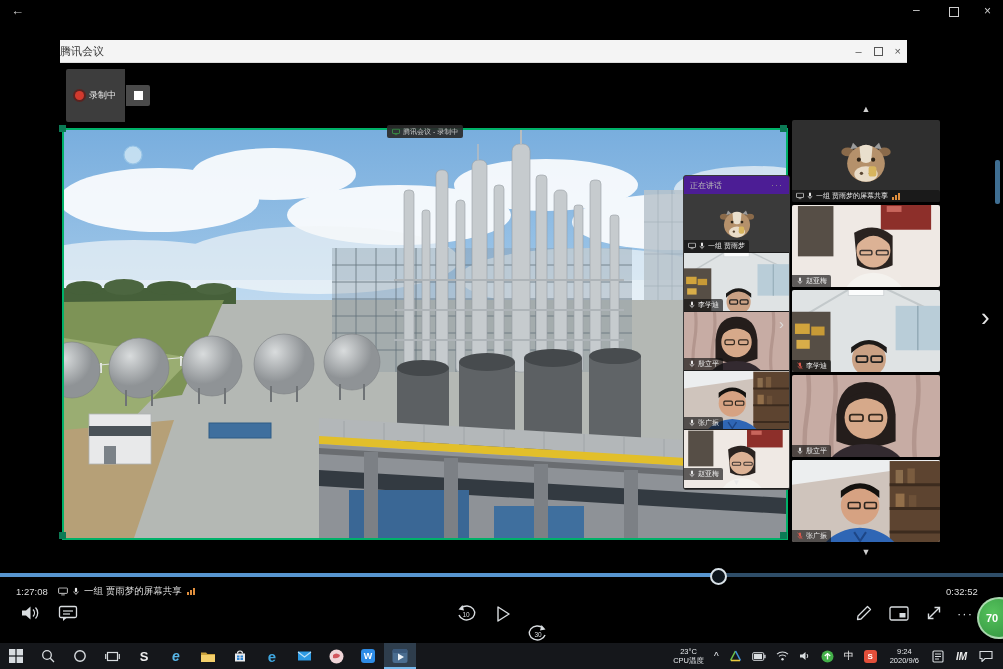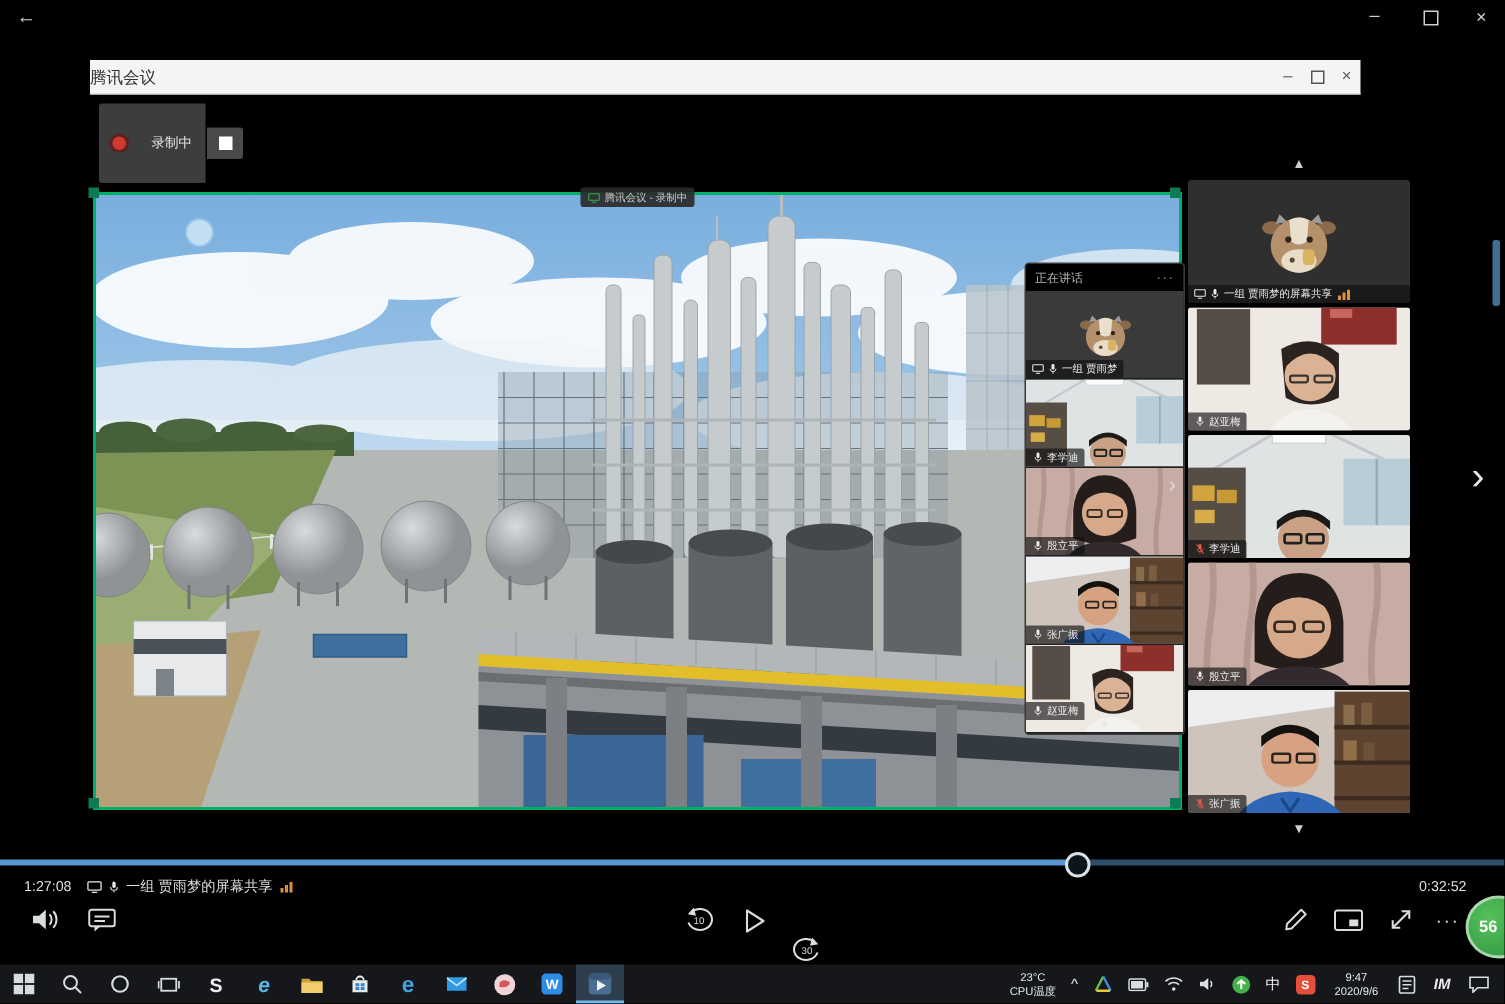--- a/index.html
+++ b/index.html
@@ -11,34 +11,34 @@
   
   .winbtn{color:#cfcfcf;font-size:12px;line-height:14px;cursor:default}
   .maxbox{width:8px;height:8px;border:1px solid #cfcfcf}
   
   .titlebar{left:60px;top:40px;width:847px;height:22px;background:#f4f4f4;border-bottom:1px solid #dcdcdc;
             display:flex;align-items:center;justify-content:flex-start;font-size:11px;color:#333}
   .tb-controls{position:absolute;right:6px;top:0;height:22px;display:flex;align-items:center;gap:12px;color:#555;font-size:11px}
   .tb-maxbox{width:7px;height:7px;border:1px solid #555}
   
   .recpill{left:66px;top:85px;height:21px;display:flex;align-items:center}
-  .recmain{display:flex;align-items:center;gap:17px;background:#3d3d3d;height:21px;padding:16px 9px;border-radius:2px 0 0 2px}
+  .recmain{display:flex;align-items:center;gap:5px;background:#3d3d3d;height:21px;padding:16px 9px;border-radius:2px 0 0 2px}
   .recdot{width:9px;height:9px;border-radius:50%;background:#d23a2e;box-shadow:0 0 0 2px #5a2320}
   .reclabel{color:#e8e8e8;font-size:9px}
   .recstop{width:24px;height:21px;background:#4a4a4a;margin-left:1px;border-radius:0 2px 2px 0;display:flex;align-items:center;justify-content:center}
   .recstop .sq{width:9px;height:9px;background:#fff}
   
   .screen{left:62px;top:128px;width:722px;height:408px;border:2px solid #00b169;background:#9fb4c4}
   .handle{width:7px;height:7px;background:#0c7a55;z-index:5}
   .chip{left:387px;top:125px;height:13px;background:rgba(42,42,42,.92);border-radius:2px;display:flex;align-items:center;
         gap:3px;padding:0 5px;z-index:6}
   .chip span{color:#c9c9c9;font-size:7px;white-space:nowrap}
   
   .panel{left:683px;top:175px;width:105px;background:#262626;border:1px solid #3a3a3a;border-radius:3px;overflow:hidden;z-index:7}
-  .panel-h{height:18px;display:flex;align-items:center;justify-content:space-between;padding:0 6px;background:#000000}
+  .panel-h{height:18px;display:flex;align-items:center;justify-content:space-between;padding:0 6px;background:#4c1d95}
   .panel-h .t{color:#b9b9b9;font-size:8px}
   .panel-h .m{color:#8a8a8a;font-size:9px;letter-spacing:1px}
   .fp-tile{position:relative;width:105px;height:58px;overflow:hidden;background:#3a3a3a;border-bottom:1px solid #1e1e1e}
   .fillsvg{width:100%;height:100%}
   .tile-label{position:absolute;left:0;bottom:0;display:flex;align-items:center;gap:2px;
               background:rgba(15,15,15,.65);padding:1px 4px;max-width:96%;border-radius:0 2px 0 0}
   .tile-label span{color:#ececec;font-size:7px;white-space:nowrap;overflow:hidden}
   .i8{width:8px;height:8px;flex:0 0 auto}
   .i10{width:10px;height:9px;flex:0 0 auto}
   .micw{color:#ececec}.micr{color:#e05a4e}.scrw{color:#ececec}
@@ -617,21 +617,21 @@
 <div class="abs pc" style="left:925px;top:604px">
   <svg width="18" height="18" viewBox="0 0 18 18" class="ico">
     <line x1="4" y1="14" x2="14" y2="4" stroke="currentColor" stroke-width="1.4"></line>
     <polyline points="9.5,3.5 14.5,3.5 14.5,8.5" fill="none" stroke="currentColor" stroke-width="1.4"></polyline>
     <polyline points="3.5,9.5 3.5,14.5 8.5,14.5" fill="none" stroke="currentColor" stroke-width="1.4"></polyline>
   </svg>
 </div>
 <div class="abs moredots" style="left:957px;top:606px">···</div>
 
 <div class="abs badge56">
-  <span>56</span>
+  <span>70</span>
 </div>
 
 <div class="abs taskbar">
   <div class="tb-ic">
     <svg width="14" height="14" viewBox="0 0 14 14">
       <rect x="0" y="0" width="6.4" height="6.4" fill="#d8dce0"></rect>
         <rect x="7.6" y="0" width="6.4" height="6.4" fill="#d8dce0"></rect>
       <rect x="0" y="7.6" width="6.4" height="6.4" fill="#d8dce0"></rect>
         <rect x="7.6" y="7.6" width="6.4" height="6.4" fill="#d8dce0"></rect>
     </svg>
@@ -746,21 +746,21 @@
     </div>
     <div class="cell imetxt imetxt">
         <span class="imetxt">中</span>
       </div>
     <div class="cell">
         <span class="sgbox">
           <span>S</span>
         </span>
       </div>
     <div class="cell twoline" style="padding:0 8px">
-      <span>9:47</span>
+      <span>9:24</span>
       <span>2020/9/6</span>
     </div>
     <div class="cell">
       <svg width="12" height="13" viewBox="0 0 12 13" class="ico">
         <rect x="1" y="1" width="10" height="11" rx="1" fill="none" stroke="currentColor" stroke-width="1.1"></rect>
         <line x1="3" y1="4" x2="9" y2="4" stroke="currentColor" stroke-width="1"></line>
         <line x1="3" y1="6.5" x2="9" y2="6.5" stroke="currentColor" stroke-width="1"></line>
         <line x1="3" y1="9" x2="7" y2="9" stroke="currentColor" stroke-width="1"></line>
       </svg>
     </div>

